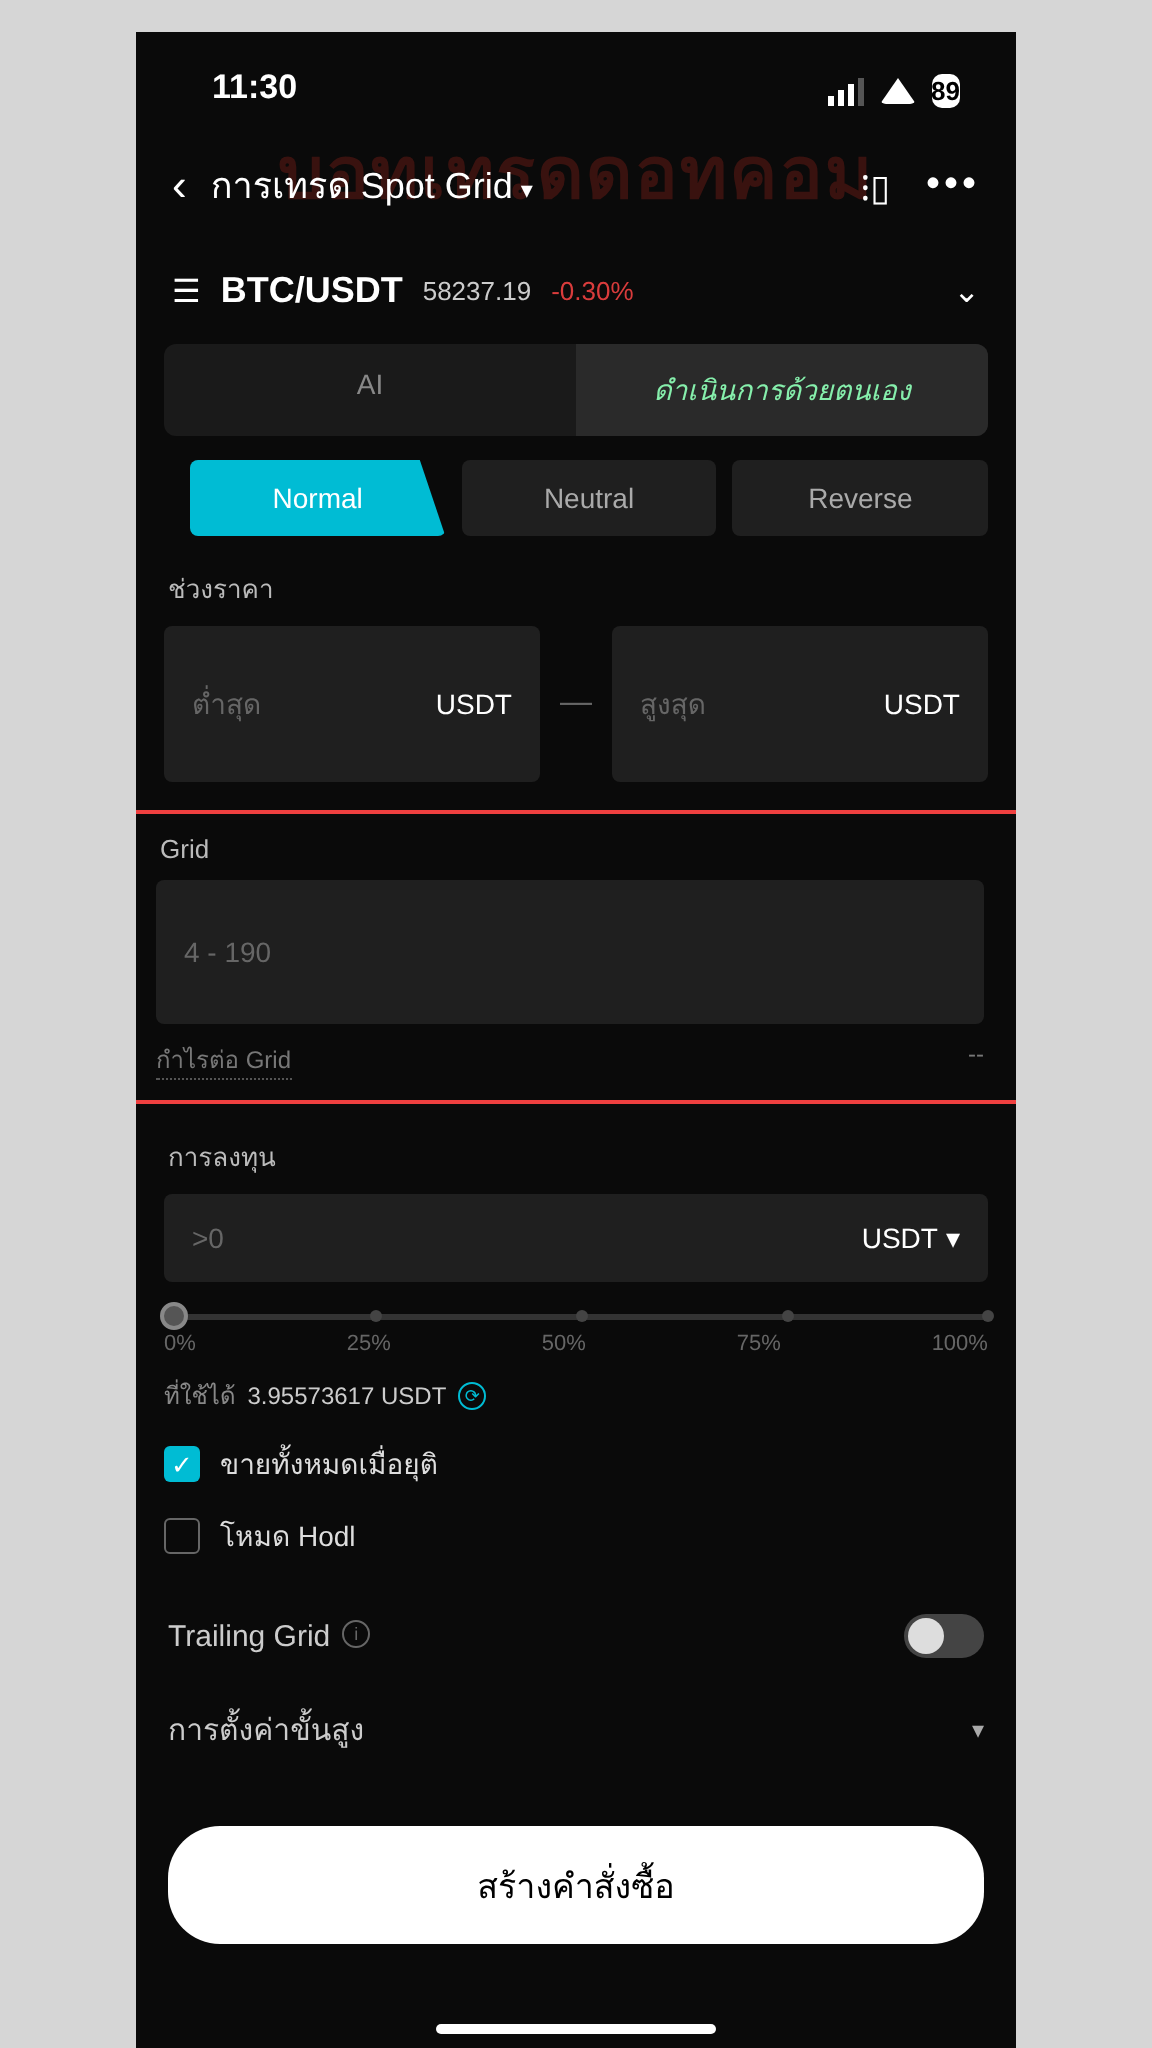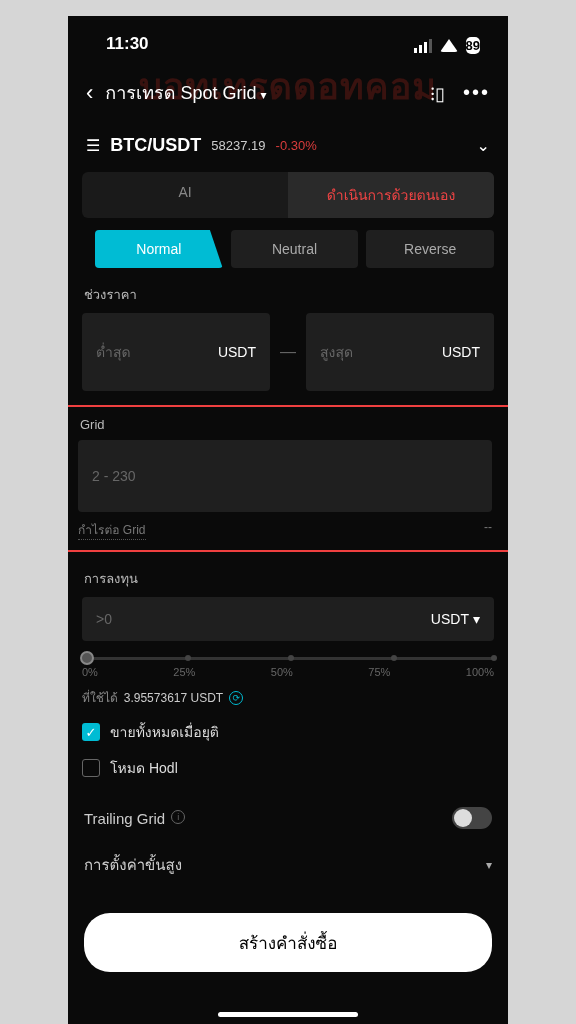--- a/index.html
+++ b/index.html
@@ -78,21 +78,21 @@
     }
     .menu-icon { color:#fff; font-size:16px; }
     .pair { color:#fff; font-size:18px; font-weight:700; }
     .price { color:#ccc; font-size:13px; }
     .change { color:#d93c3c; font-size:13px; }
     .expand-caret { margin-left:auto; color:#fff; font-size:16px; }
     .seg2 {
       display:flex; background:#1a1a1a; border-radius:6px; overflow:hidden;
     }
     .seg2 > div { flex:1; text-align:center; padding:12px; font-size:14px; color:#888; }
-    .seg2 > div.active { background:#2a2a2a; color:#ef4444; }
+    .seg2 > div.active { background:#2a2a2a; color:#86efac;font-style:italic; }
     .seg3 {
       display:flex; gap:8px; margin-top:12px;padding-left:13px;
     }
     .seg3 > div {
       flex:1; text-align:center; padding:11px; font-size:14px; color:#aaa;
       background:#1f1f1f; border-radius:4px;
     }
     .seg3 > div.active {
       background:#00bcd4; color:#fff;
       clip-path: polygon(0 0, 90% 0, 100% 100%, 0 100%);
@@ -217,21 +217,21 @@
       <div class="dash">—</div>
       <div class="input-box">
         <span class="ph">สูงสุด</span>
         <span class="unit">USDT</span>
       </div>
     </div>
 
     <div class="highlight-box">
       <div class="section-label" style="margin-top:0">Grid</div>
       <div class="input-box">
-        <span class="ph">2 - 230</span>
+        <span class="ph">4 - 190</span>
       </div>
       <div class="helper-row">
         <span class="dotted">กำไรต่อ Grid</span>
         <span>--</span>
       </div>
     </div>
 
     <div class="section-label">การลงทุน</div>
     <div class="invest-box">
       <span class="ph">&gt;0</span>

